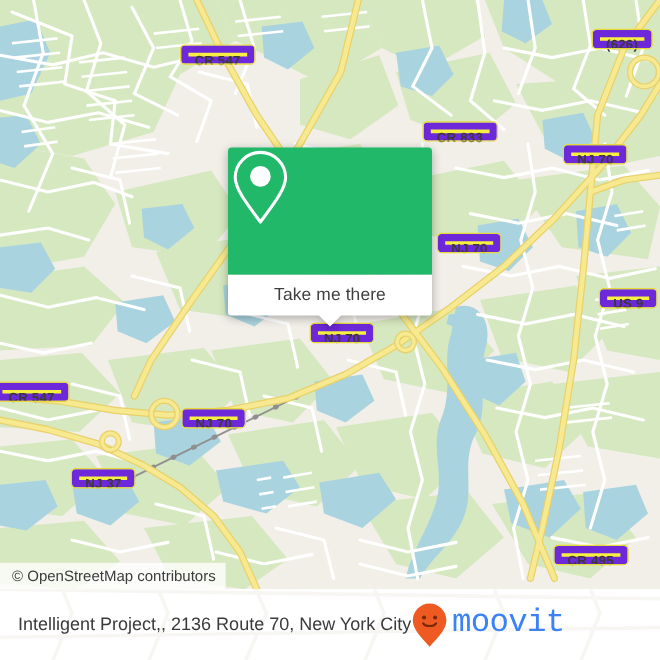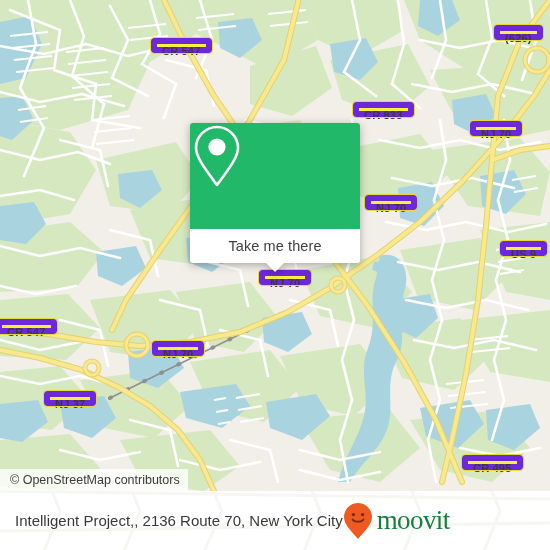--- a/index.html
+++ b/index.html
@@ -150,23 +150,23 @@
     font-family: "Liberation Sans", sans-serif;
     white-space: nowrap;
   }
   #brand {
     display: flex;
     align-items: center;
     gap: 4px;
   }
   #brand-mark { display: block; }
   #brand-name {
-    color: #15803d;
+    color: #3b82f6;
     font-size: 27px;
-    font-family: Liberation Serif, serif;
+    font-family: Liberation Mono, monospace;
     font-weight: 500;
     letter-spacing: -0.6px;
     line-height: 1;
   }
 </style>
 </head>
 <body>
 
 <div id="screen">
 
@@ -356,21 +356,21 @@
 
     <div class="shield" style="left:151px; top:38px;">CR 547</div>
     <div class="shield" style="left:494px; top:25px;">(626)</div>
     <div class="shield" style="left:353px; top:102px;">CR 833</div>
     <div class="shield" style="left:470px; top:121px;">NJ 70</div>
     <div class="shield" style="left:365px; top:195px;">NJ 70</div>
     <div class="shield" style="left:500px; top:213px;margin-top:28px;">US 9</div>
     <div class="shield" style="left:259px; top:270px;">NJ 70</div>
     <div class="shield" style="left:-4px;  top:319px;">CR 547</div>
     <div class="shield" style="left:152px; top:341px;">NJ 70</div>
-    <div class="shield" style="left:44px;  top:391px;">NJ 37</div>
+    <div class="shield" style="left:60px;  top:391px;">NJ 37</div>
     <div class="shield" style="left:462px; top:455px;">CR 495</div>
 
     <div id="popup">
       <div id="popup-head">
         <svg width="54" height="66" viewBox="0 0 54 66">
           <path d="M27 4 C15.4 4 6 13.4 6 25 C6 33.5 13.5 44 27 62 C40.5 44 48 33.5 48 25 C48 13.4 38.6 4 27 4 Z" fill="none" stroke="#ffffff" stroke-width="2.6" stroke-linejoin="round"></path>
           <circle cx="27" cy="24" r="8.6" fill="#ffffff"></circle>
         </svg>
       </div>
       <div id="popup-foot">

